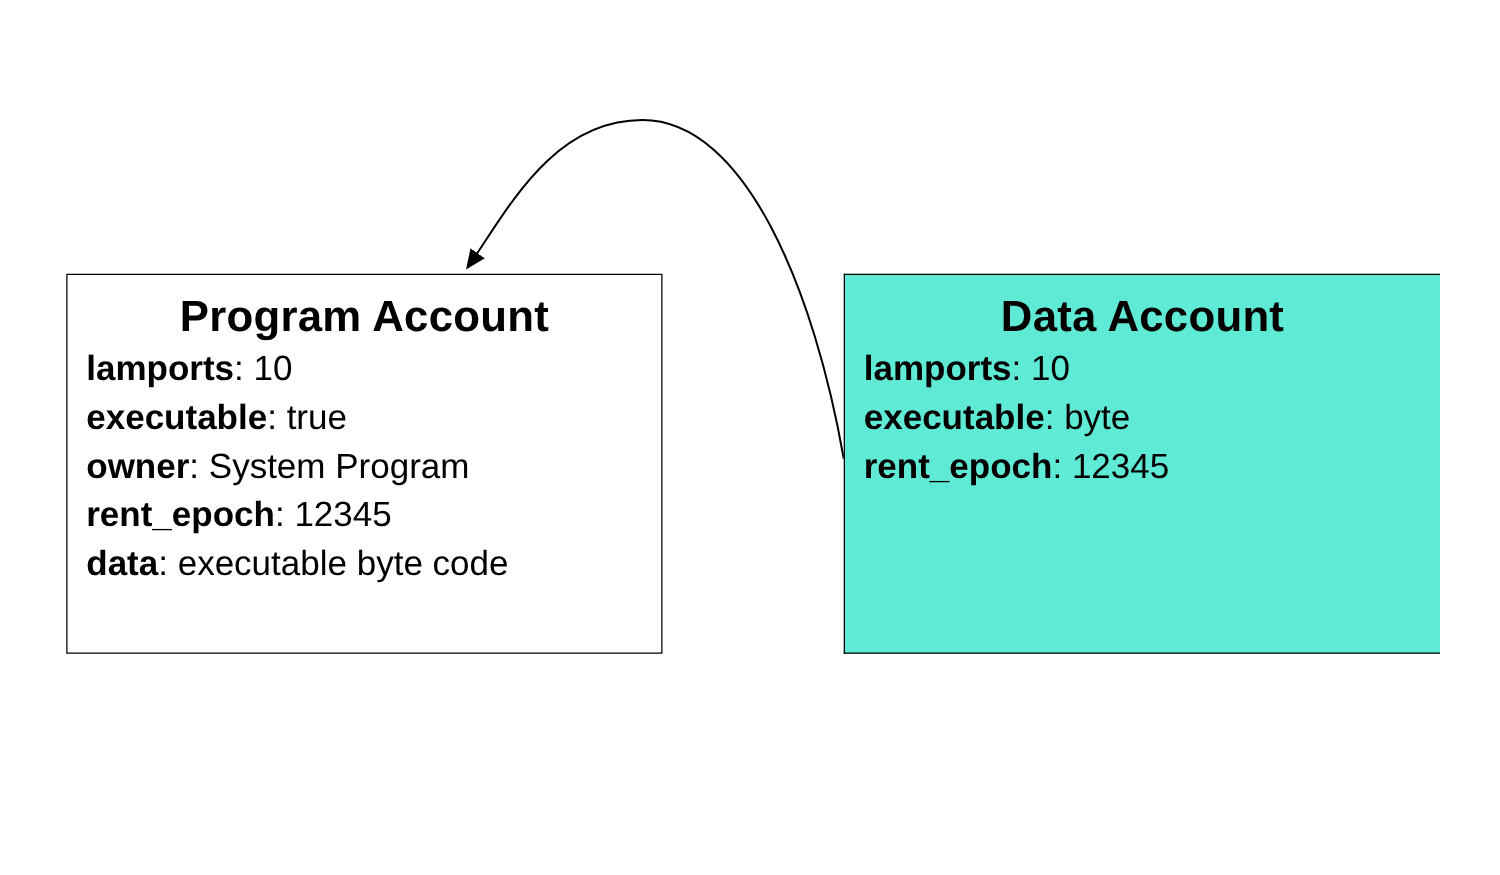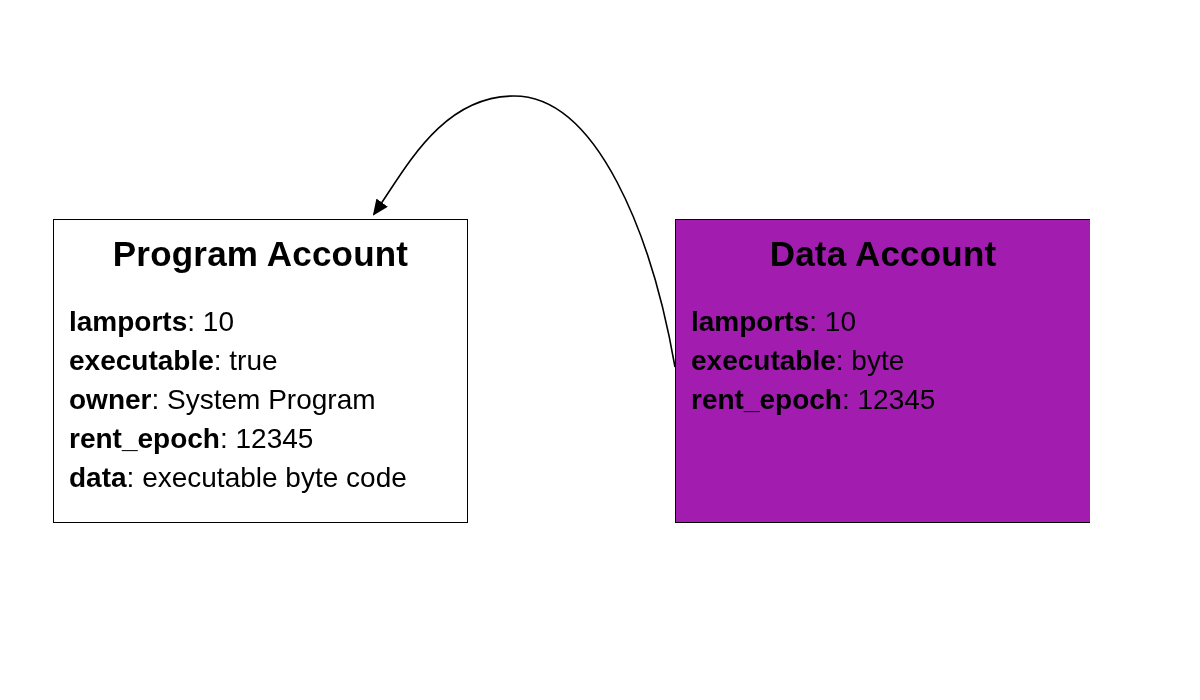--- a/index.html
+++ b/index.html
@@ -19,45 +19,44 @@
     position: absolute;
     left: 0;
     top: 0;
     width: 1200px;
     height: 700px;
     pointer-events: none;
   }
   .account-box {
     position: absolute;
     top: 219px;
-    width: 415px;
+    width: 477px;
     height: 304px;
     box-sizing: border-box;
     border: 1.5px solid #000000;
     color: #000000;
   }
   .account-box.program {
     left: 53px;
     background: #ffffff;
   }
   .account-box.data {
     left: 675px;
-    background: #a21caf;
+    background: #5eead4;
     border-right: none;
   }
   .account-title {
     margin-top: 13px;
     text-align: center;
     font-size: 35px;
     font-weight: bold;
     line-height: 42px;
     letter-spacing: 0.2px;
   }
   .field-list {
-    margin-top: 27px;
     padding: 0 15px;
     font-size: 28px;
     line-height: 39px;
   }
   .field-row { white-space: nowrap; }
   .field-label { font-weight: bold; }
   .field-sep { font-weight: normal; }
   .field-value { font-weight: normal; }
 </style>
 </head>

